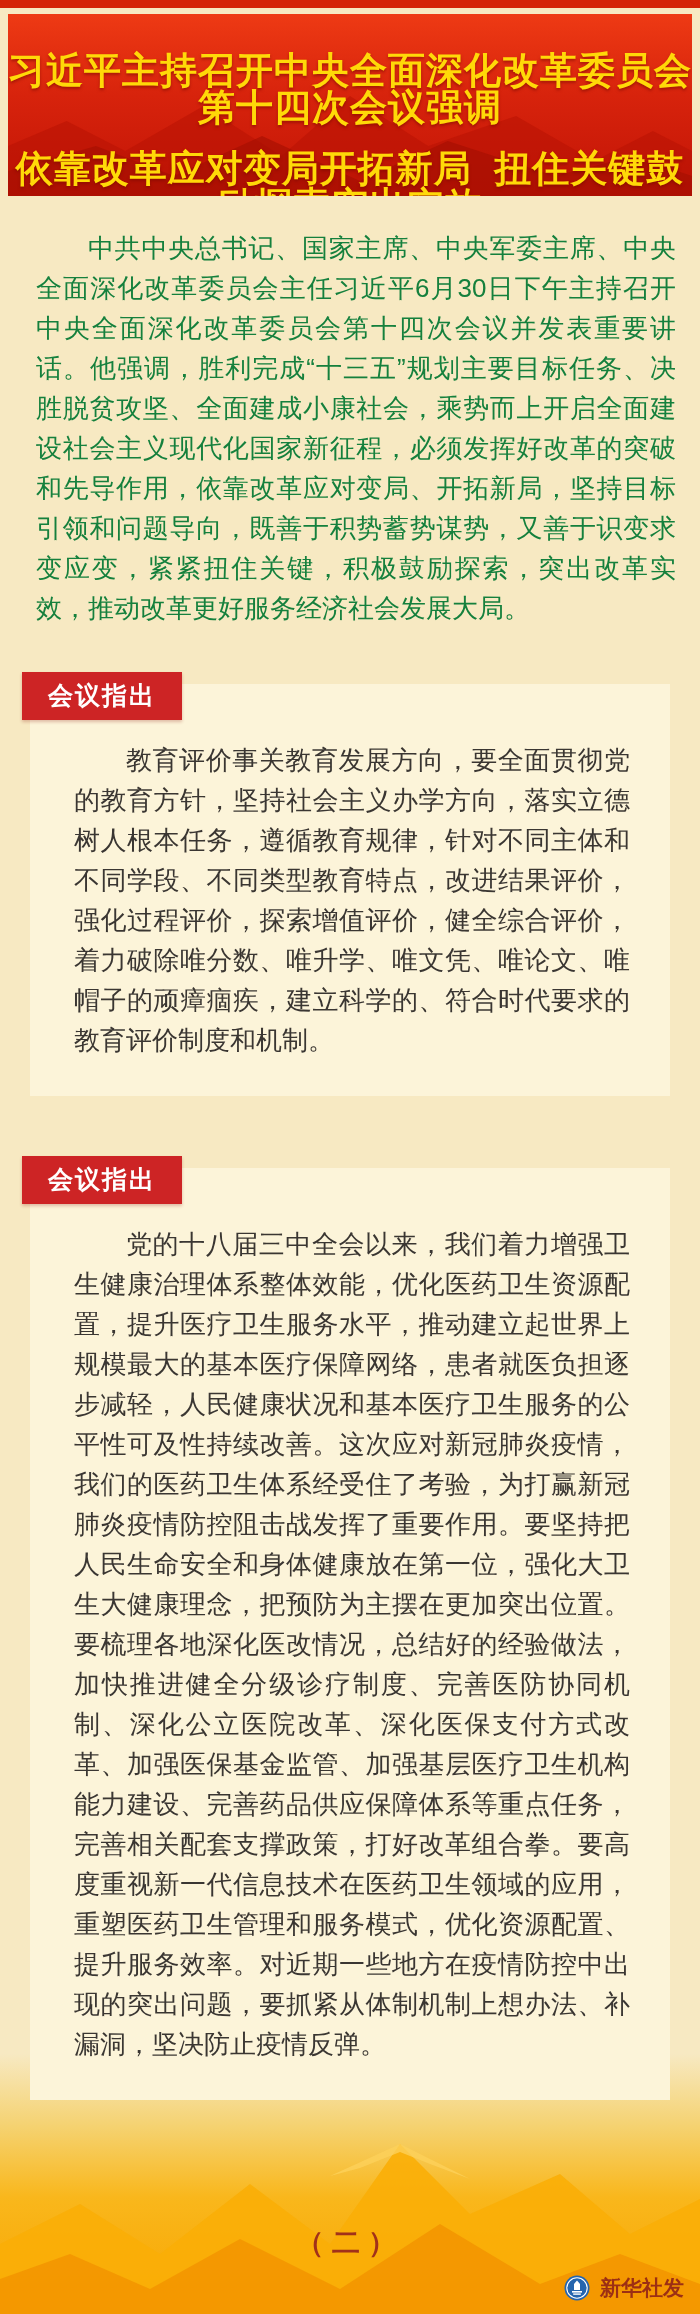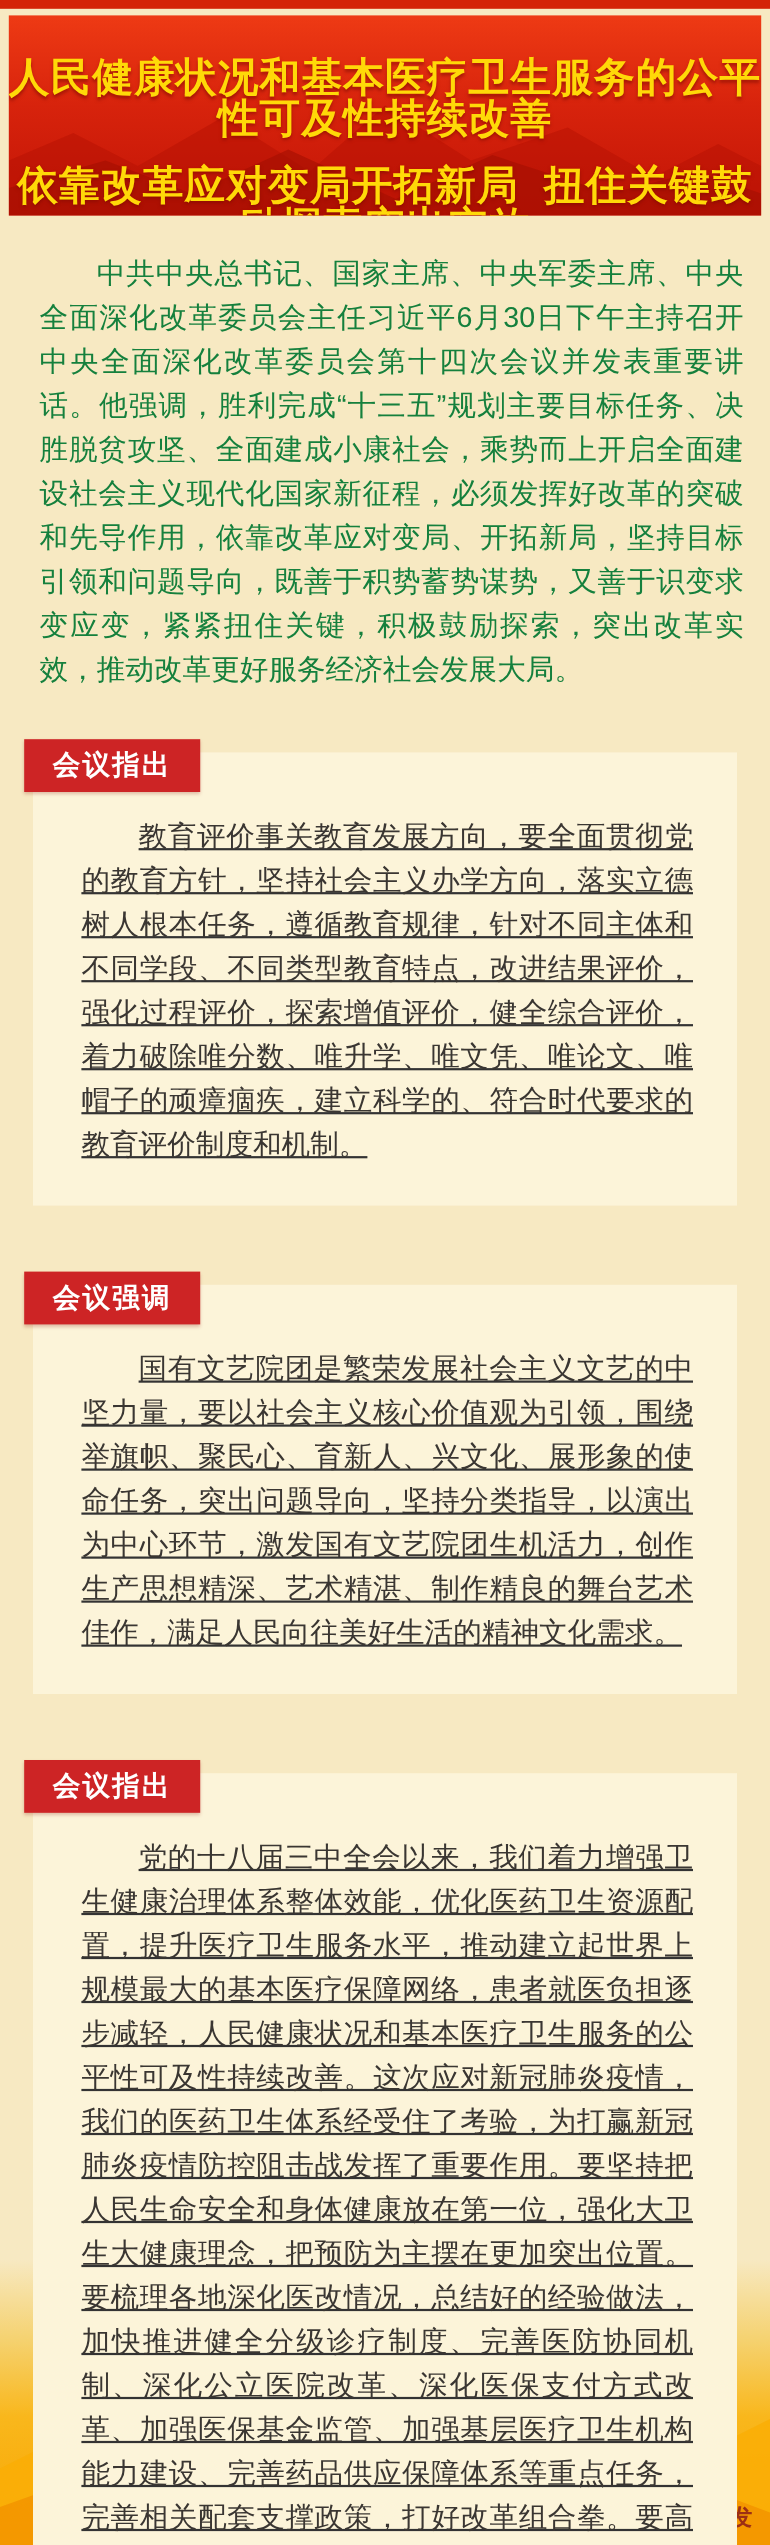--- a/index.html
+++ b/index.html
@@ -41,21 +41,21 @@
   .intro{
     position:relative;z-index:2;
     margin:32px 24px 0 36px;
     font-size:26px;
     line-height:40px;
     text-align:justify;
     text-indent:2em;
     color:#15803d;
   }
   
-  .sec{position:relative;z-index:2;margin:0 30px;text-decoration:underline;}
+  .sec{position:relative;z-index:2;margin:0 30px;}
   .sec-box{
     background:#fcf4d9;
     padding:44px 28px 24px 32px;
     font-size:26px;
     line-height:40px;
     text-align:justify;
     color:#3a3632;
   }
   .sec-box p{margin:12px;text-indent:2em;}
   .sec-label{
@@ -106,39 +106,33 @@
 
 <div class="page">
 
   <div class="top-strip"></div>
 
   <div class="banner">
     <svg class="banner-mountains" viewBox="0 0 700 120" preserveAspectRatio="none">
       <path d="M0,120 L0,70 L60,45 L120,75 L200,30 L280,80 L350,20 L430,70 L520,40 L600,85 L660,55 L700,75 L700,120 Z" fill="#b81304" opacity="0.55"></path>
       <path d="M0,120 L0,95 L90,70 L170,100 L260,60 L360,105 L450,65 L560,100 L640,80 L700,100 L700,120 Z" fill="#a30f02" opacity="0.6"></path>
     </svg>
-    <div class="banner-title l1">人民健康状况和基本医疗卫生服务的公平性可及性持续改善</div>
+    <div class="banner-title l1">习近平主持召开中央全面深化改革委员会第十四次会议强调</div>
     <div class="banner-title l2">依靠改革应对变局开拓新局  扭住关键鼓励探索突出实效</div>
   </div>
 
   <p class="intro">中共中央总书记、国家主席、中央军委主席、中央全面深化改革委员会主任习近平6月30日下午主持召开中央全面深化改革委员会第十四次会议并发表重要讲话。他强调，胜利完成“十三五”规划主要目标任务、决胜脱贫攻坚、全面建成小康社会，乘势而上开启全面建设社会主义现代化国家新征程，必须发挥好改革的突破和先导作用，依靠改革应对变局、开拓新局，坚持目标引领和问题导向，既善于积势蓄势谋势，又善于识变求变应变，紧紧扭住关键，积极鼓励探索，突出改革实效，推动改革更好服务经济社会发展大局。</p>
 
   <section class="sec sec-1">
     <div class="sec-label">会议指出</div>
     <div class="sec-box">
       <p>教育评价事关教育发展方向，要全面贯彻党的教育方针，坚持社会主义办学方向，落实立德树人根本任务，遵循教育规律，针对不同主体和不同学段、不同类型教育特点，改进结果评价，强化过程评价，探索增值评价，健全综合评价，着力破除唯分数、唯升学、唯文凭、唯论文、唯帽子的顽瘴痼疾，建立科学的、符合时代要求的教育评价制度和机制。</p>
     </div>
   </section>
 
-  <section class="sec sec-2">
-    <div class="sec-label">会议强调</div>
-    <div class="sec-box">
-      <p>国有文艺院团是繁荣发展社会主义文艺的中坚力量，要以社会主义核心价值观为引领，围绕举旗帜、聚民心、育新人、兴文化、展形象的使命任务，突出问题导向，坚持分类指导，以演出为中心环节，激发国有文艺院团生机活力，创作生产思想精深、艺术精湛、制作精良的舞台艺术佳作，满足人民向往美好生活的精神文化需求。</p>
-    </div>
-  </section>
 
   <section class="sec sec-3">
     <div class="sec-label">会议指出</div>
     <div class="sec-box">
       <p>党的十八届三中全会以来，我们着力增强卫生健康治理体系整体效能，优化医药卫生资源配置，提升医疗卫生服务水平，推动建立起世界上规模最大的基本医疗保障网络，患者就医负担逐步减轻，人民健康状况和基本医疗卫生服务的公平性可及性持续改善。这次应对新冠肺炎疫情，我们的医药卫生体系经受住了考验，为打赢新冠肺炎疫情防控阻击战发挥了重要作用。要坚持把人民生命安全和身体健康放在第一位，强化大卫生大健康理念，把预防为主摆在更加突出位置。要梳理各地深化医改情况，总结好的经验做法，加快推进健全分级诊疗制度、完善医防协同机制、深化公立医院改革、深化医保支付方式改革、加强医保基金监管、加强基层医疗卫生机构能力建设、完善药品供应保障体系等重点任务，完善相关配套支撑政策，打好改革组合拳。要高度重视新一代信息技术在医药卫生领域的应用，重塑医药卫生管理和服务模式，优化资源配置、提升服务效率。对近期一些地方在疫情防控中出现的突出问题，要抓紧从体制机制上想办法、补漏洞，坚决防止疫情反弹。</p>
     </div>
   </section>
 
   <div class="footer">
     <div class="footer-grad"></div>

